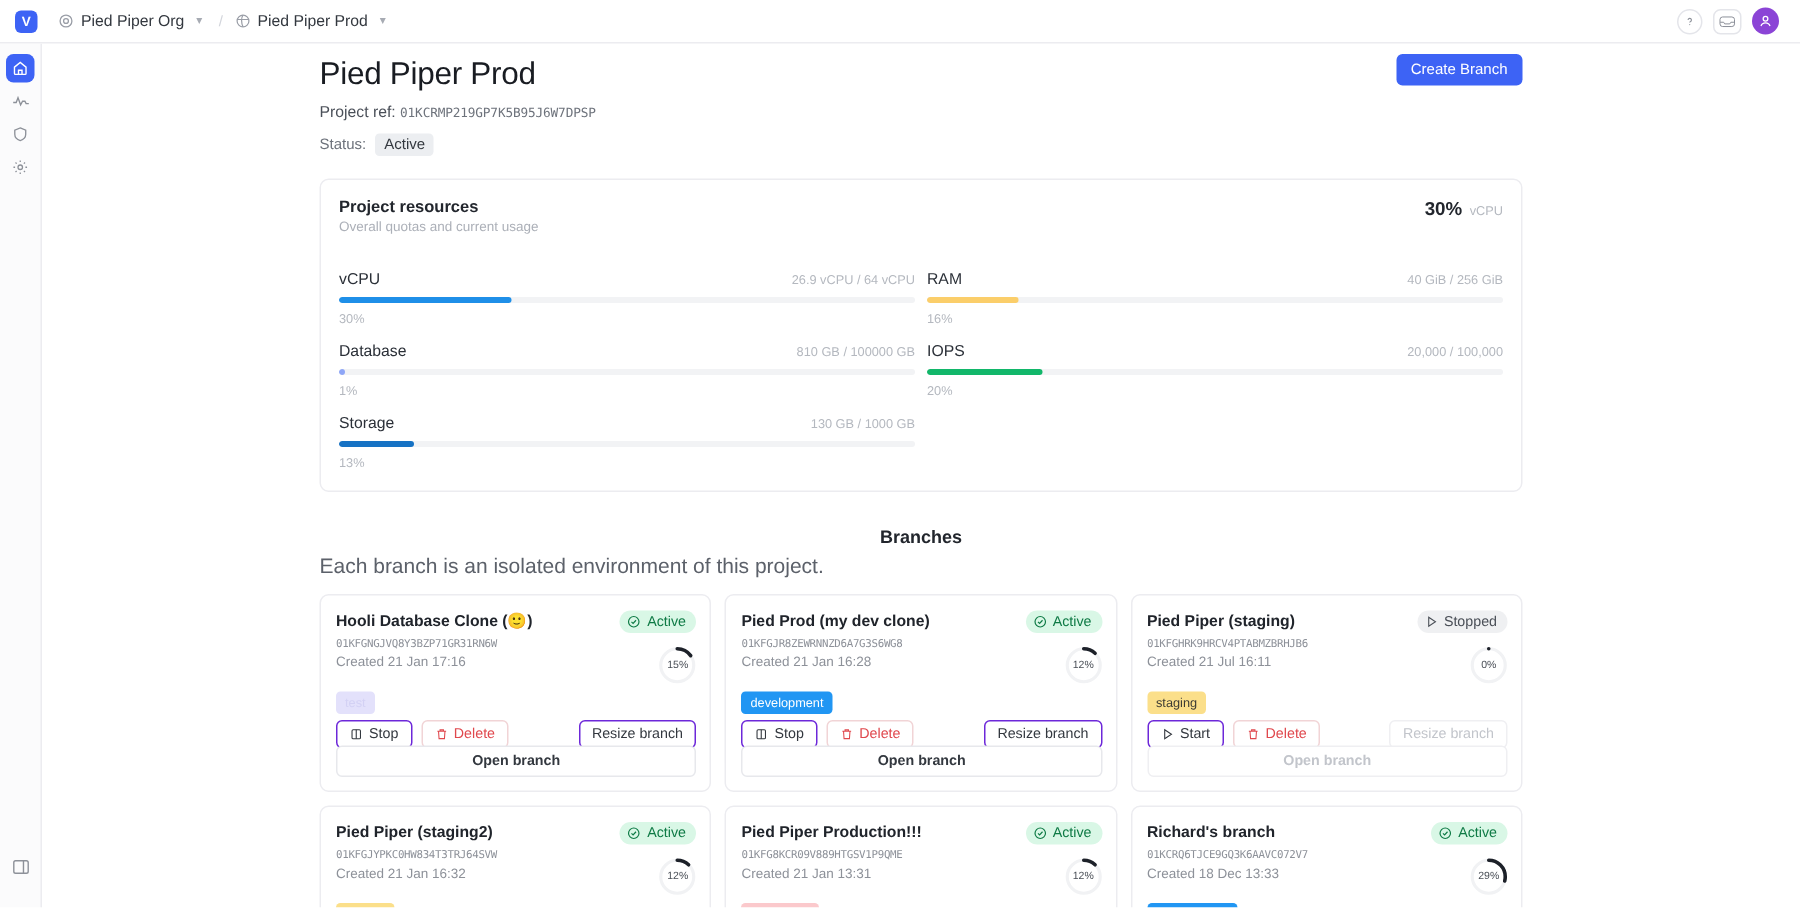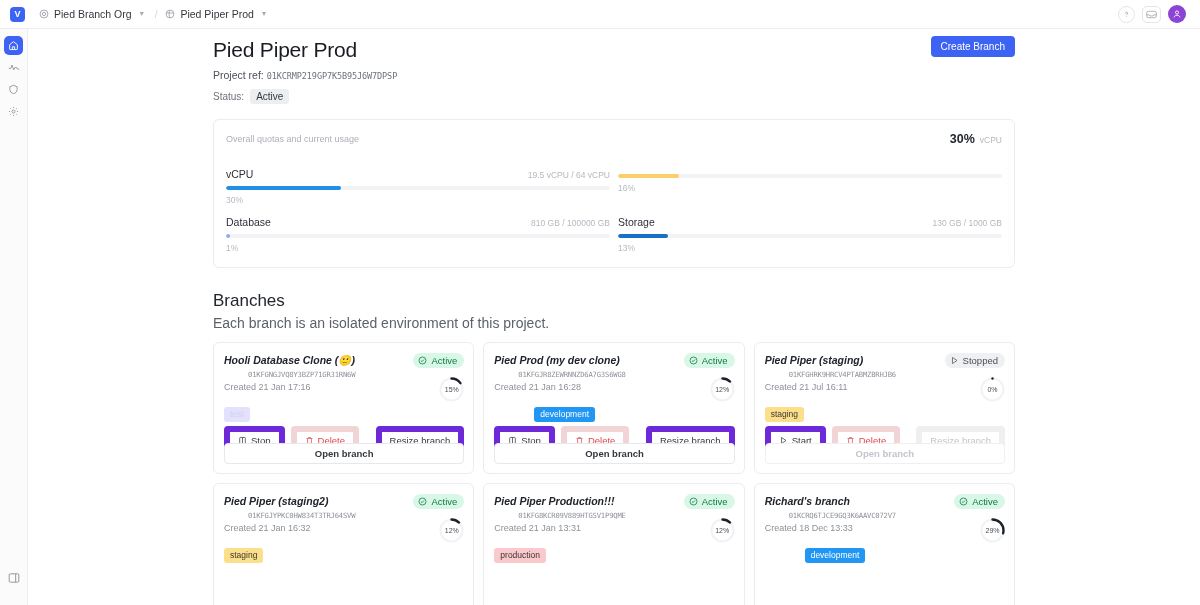--- a/index.html
+++ b/index.html
@@ -94,35 +94,35 @@
   .res-item { padding-top: 11px; }
   .res-item-row { display: flex; align-items: baseline; justify-content: space-between; }
   .res-name { font-size: 10.5px; color: #2b3038; }
   .res-quota { font-size: 8.5px; color: #b4b8bf; }
   .bar-track { margin-top: 6px; height: 4px; background: #f2f3f5; border-radius: 2px; overflow: hidden; }
   .bar-fill { height: 4px; border-radius: 2px; }
   .res-pct { margin-top: 5px; font-size: 8.5px; color: #b4b8bf; }
 
   
   .br-head { margin-top: 23px; }
-  .br-title { font-size: 17px; font-weight: normal; color: #22262d; }
+  .br-title { font-size: 12px; font-weight: bold; color: #22262d; text-align: center; }
   .br-sub { font-size: 14px; color: #5c616a; margin-top: 4px; }
 
   .br-grid {
     margin-top: 11px; display: grid; grid-template-columns: repeat(3, 1fr);
     gap: 9px;
   }
   .br-card {
     border: 1px solid #ececf0; border-radius: 6px; background: #fff;
     padding: 11px 10px 10px 10px; position: relative; height: 132px;
   }
-  .br-name { font-size: 10.5px; font-weight: bold; color: #20242b; padding-right: 106px; line-height: 1.15; font-style: italic; }
+  .br-name { font-size: 10.5px; font-weight: bold; color: #20242b; padding-right: 106px; line-height: 1.15; }
   .br-id {
     font-family: "DejaVu Sans Mono", monospace; font-size: 7.2px; color: #8d9199;
-    margin-top: 4px; letter-spacing: -0.2px; white-space: nowrap; overflow: hidden; margin-left: 24px;
+    margin-top: 4px; letter-spacing: -0.2px; white-space: nowrap; overflow: hidden;
   }
   .br-created { font-size: 9px; color: #8d9199; margin-top: 3px; }
 
   .state-pill {
     position: absolute; top: 10px; right: 9px;
     display: flex; align-items: center; gap: 4px;
     font-size: 9.5px; border-radius: 9px; padding: 2px 7px 2px 5px; font-weight: normal;
   }
   .state-active { background: #d9f7e6; color: #0e7a45; }
   .state-stopped { background: #eff0f2; color: #4a4f57; }
@@ -132,28 +132,28 @@
   .ring-txt {
     position: absolute; inset: 0; display: flex; align-items: center; justify-content: center;
     font-size: 7px; color: #4a4f57;
   }
 
   .tag {
     position: absolute; left: 10px; top: 64px;
     font-size: 8.5px; border-radius: 3px; padding: 2px 6px; line-height: 1.25;
   }
   .tag-test { background: #e3e1fb; color: #d3d1f4; }
-  .tag-development { background: #2196f3; color: #ffffff; margin-left: 40px; }
+  .tag-development { background: #2196f3; color: #ffffff; }
   .tag-staging { background: #fbdf8a; color: #3b3a33; }
   .tag-production { background: #fbc9cc; color: #3b3333; }
 
   .btn-row { position: absolute; left: 10px; right: 9px; top: 83px; display: flex; align-items: center; }
   .mini-btn {
     display: flex; align-items: center; gap: 4px;
-    border: 6px solid #6d28d9; border-radius: 4px; background: #fff;
+    border: 1px solid #6d28d9; border-radius: 4px; background: #fff;
     font-size: 9.5px; color: #33383f; padding: 3px 8px; font-family: inherit; cursor: pointer;
     margin-right: 6px;
   }
   .mini-btn.danger { color: #e0484d; border-color: #f1d4d6; }
   .mini-btn.right { margin-left: auto; margin-right: 0; }
   .mini-btn.disabled { color: #c2c5cb; border-color: #efeff2; cursor: default; }
   .open-btn {
     position: absolute; left: 10px; right: 9px; bottom: 9px;
     border: 1px solid #e7e8ec; border-radius: 4px; background: #fff;
     font-size: 9.5px; color: #33383f; padding: 4px 0; text-align: center;
@@ -171,21 +171,21 @@
     <div class="logo-tile">V</div>
 
     <div class="crumbs">
       <div class="crumb">
         <span class="ico">
           <svg viewBox="0 0 16 16" width="10" height="10" fill="none" stroke="currentColor" stroke-width="1.4">
             <circle cx="8" cy="8" r="6.3"></circle>
               <circle cx="8" cy="8" r="2.6"></circle>
           </svg>
         </span>
-        <span>Pied Branch Org</span>
+        <span>Pied Piper Org</span>
         <span class="caret">▾</span>
       </div>
       <span class="crumb-sep">/</span>
       <div class="crumb">
         <span class="ico">
           <svg viewBox="0 0 16 16" width="10" height="10" fill="none" stroke="currentColor" stroke-width="1.3">
             <circle cx="8" cy="8" r="6.3"></circle>
               <path d="M1.7 6.4h12.6M8 1.8c-2 2.6-2 8.6 0 12.4"></path>
           </svg>
         </span>
@@ -260,51 +260,66 @@
       </div>
 
       <div class="status-line">
         <span>Status:</span>
         <span class="status-pill">Active</span>
       </div>
 
       <button class="create-btn">Create Branch</button>
 
       <div class="res-card">
+        <div class="res-head-title">Project resources</div>
         <div class="res-head-sub">Overall quotas and current usage</div>
         <div class="res-total">
           <span class="res-total-num">30%</span>
           <span class="res-total-lbl">vCPU</span>
         </div>
         <div class="res-grid" id="res-grid">
             <div class="res-item">
               <div class="res-item-row">
                 <span class="res-name">vCPU</span>
-                <span class="res-quota">19.5 vCPU / 64 vCPU</span>
+                <span class="res-quota">26.9 vCPU / 64 vCPU</span>
               </div>
               <div class="bar-track">
                 <div class="bar-fill" style="width: 30%; background: rgb(31, 143, 232);"></div>
               </div>
               <div class="res-pct">30%</div>
             </div>
             <div class="res-item">
+              <div class="res-item-row">
+                <span class="res-name">RAM</span>
+                <span class="res-quota">40 GiB / 256 GiB</span>
+              </div>
               <div class="bar-track">
                 <div class="bar-fill" style="width: 16%; background: rgb(251, 206, 106);"></div>
               </div>
               <div class="res-pct">16%</div>
             </div>
             <div class="res-item">
               <div class="res-item-row">
                 <span class="res-name">Database</span>
                 <span class="res-quota">810 GB / 100000 GB</span>
               </div>
               <div class="bar-track">
                 <div class="bar-fill" style="width: 1%; background: rgb(142, 166, 247);"></div>
               </div>
               <div class="res-pct">1%</div>
+            </div>
+            <div class="res-item">
+              <div class="res-item-row">
+                <span class="res-name">IOPS</span>
+                <span class="res-quota">20,000 / 100,000</span>
+              </div>
+              <div class="bar-track">
+                <div class="bar-fill" style="width: 20%; background: rgb(18, 183, 106);"></div>
+              </div>
+              <div class="res-pct">20%</div>
             </div>
             <div class="res-item">
               <div class="res-item-row">
                 <span class="res-name">Storage</span>
                 <span class="res-quota">130 GB / 1000 GB</span>
               </div>
               <div class="bar-track">
                 <div class="bar-fill" style="width: 13%; background: rgb(22, 114, 196);"></div>
               </div>
               <div class="res-pct">13%</div>

